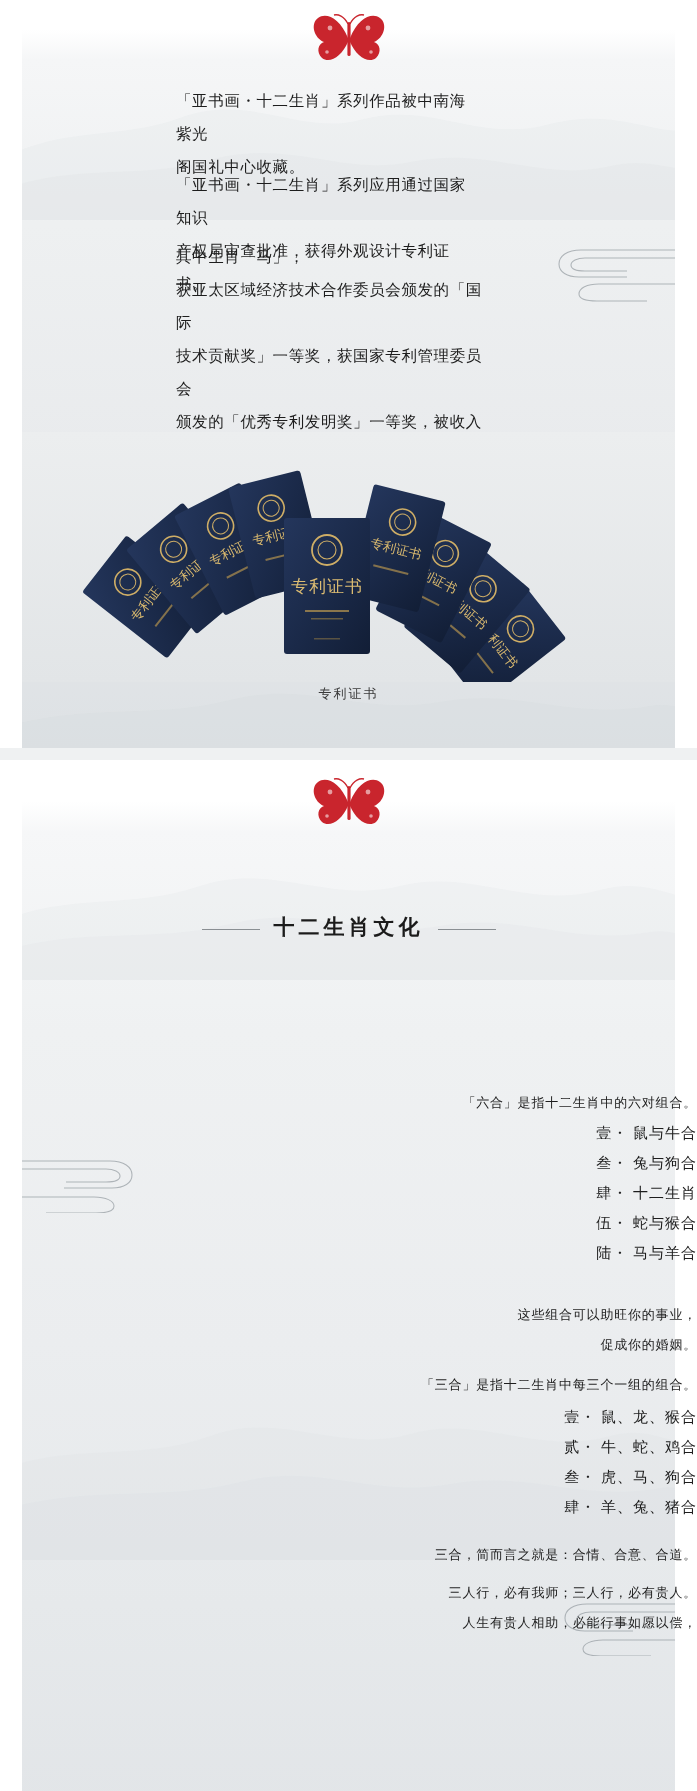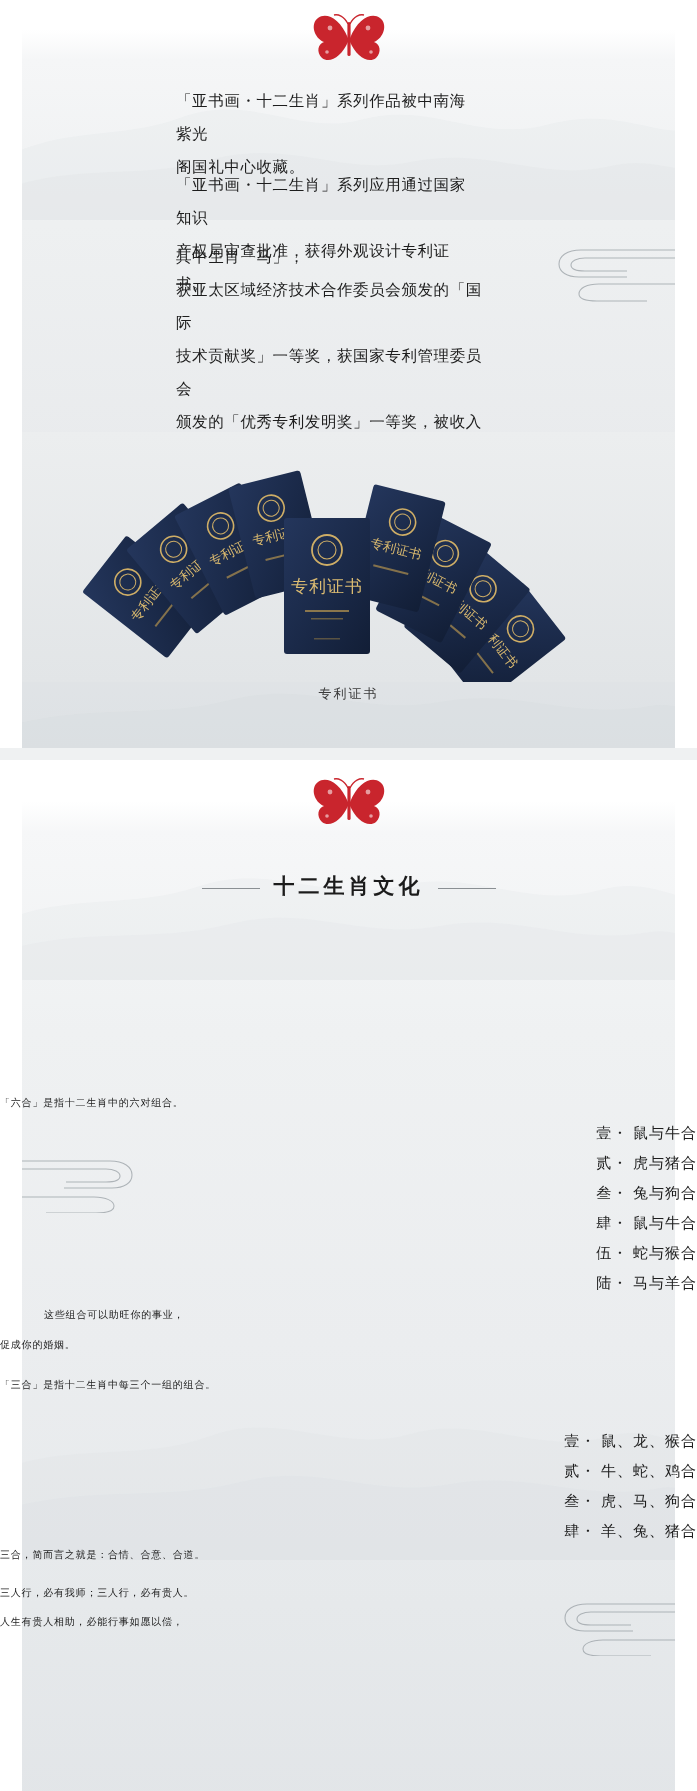--- a/index.html
+++ b/index.html
@@ -88,20 +88,21 @@
   
   .sec2-title {
     position: absolute;
     left: 0; right: 0;
     text-align: center;
     font-size: 21px;
     letter-spacing: 4px;
     color: #1b1b1b;
     z-index: 6;
     font-weight: 600;
+    margin-top: 41px;
   }
   .sec2-title .rule {
     display: inline-block;
     width: 58px; height: 1px;
     background: #8a8f93;
     vertical-align: middle;
     margin: 0 14px;
   }
 
   .body-text {
@@ -110,22 +111,22 @@
     font-size: 15px;
     line-height: 31px;
     color: #1d1d1d;
     letter-spacing: .4px;
     z-index: 6;
     text-align: justify;
   }
   .center-text {
     position: absolute;
     left: 0; right: 0;
-    text-align: left;
-    font-size: 10px;
+    text-align: right;
+    font-size: 13px;
     line-height: 30px;
     color: #1d1d1d;
     letter-spacing: .8px;
     z-index: 6;
   }
   .list-line {
     text-align: right;
     font-size: 15px;
     line-height: 30px;
     color: #1d1d1d;
@@ -340,37 +341,36 @@
 
     <div class="sec2-title" style="top:102px;">
       <span class="rule"></span><span>十二生肖文化</span><span class="rule"></span>
     </div>
 
 
     <div class="center-text" style="top:318px;">「六合」是指十二生肖中的六对组合。</div>
 
     <div style="position:absolute; left:0; right:0; top:348px; z-index:6;">
       <div class="list-line">壹・ 鼠与牛合</div>
-      <div class="list-line">贰・ 虎与猪合</div>
       <div class="list-line">叁・ 兔与狗合</div>
-      <div class="list-line">肆・ 鼠与牛合</div>
+      <div class="list-line">肆・ 十二生肖</div>
       <div class="list-line">伍・ 蛇与猴合</div>
       <div class="list-line">陆・ 马与羊合</div>
     </div>
 
     <div class="center-text" style="top:530px;margin-left:44px;">这些组合可以助旺你的事业，</div>
     <div class="center-text" style="top:560px;">促成你的婚姻。</div>
 
     <div class="center-text" style="top:600px;">「三合」是指十二生肖中每三个一组的组合。</div>
 
-    <div style="position:absolute; left:0; right:0; top:656px; z-index:6;padding-left:19px;">
+    <div style="position:absolute; left:0; right:0; top:632px; z-index:6;padding-left:19px;">
       <div class="list-line">壹・ 鼠、龙、猴合</div>
       <div class="list-line">贰・ 牛、蛇、鸡合</div>
       <div class="list-line">叁・ 虎、马、狗合</div>
       <div class="list-line">肆・ 羊、兔、猪合</div>
     </div>
 
     <div class="center-text" style="top:770px;">三合，简而言之就是：合情、合意、合道。</div>
     <div class="center-text" style="top:808px;">三人行，必有我师；三人行，必有贵人。</div>
-    <div class="center-text" style="top:838px;font-family:Liberation Mono, monospace;">人生有贵人相助，必能行事如愿以偿，</div>
+    <div class="center-text" style="top:838px;">人生有贵人相助，必能行事如愿以偿，</div>
   </div>
 
 </div>
 
 </body></html>

